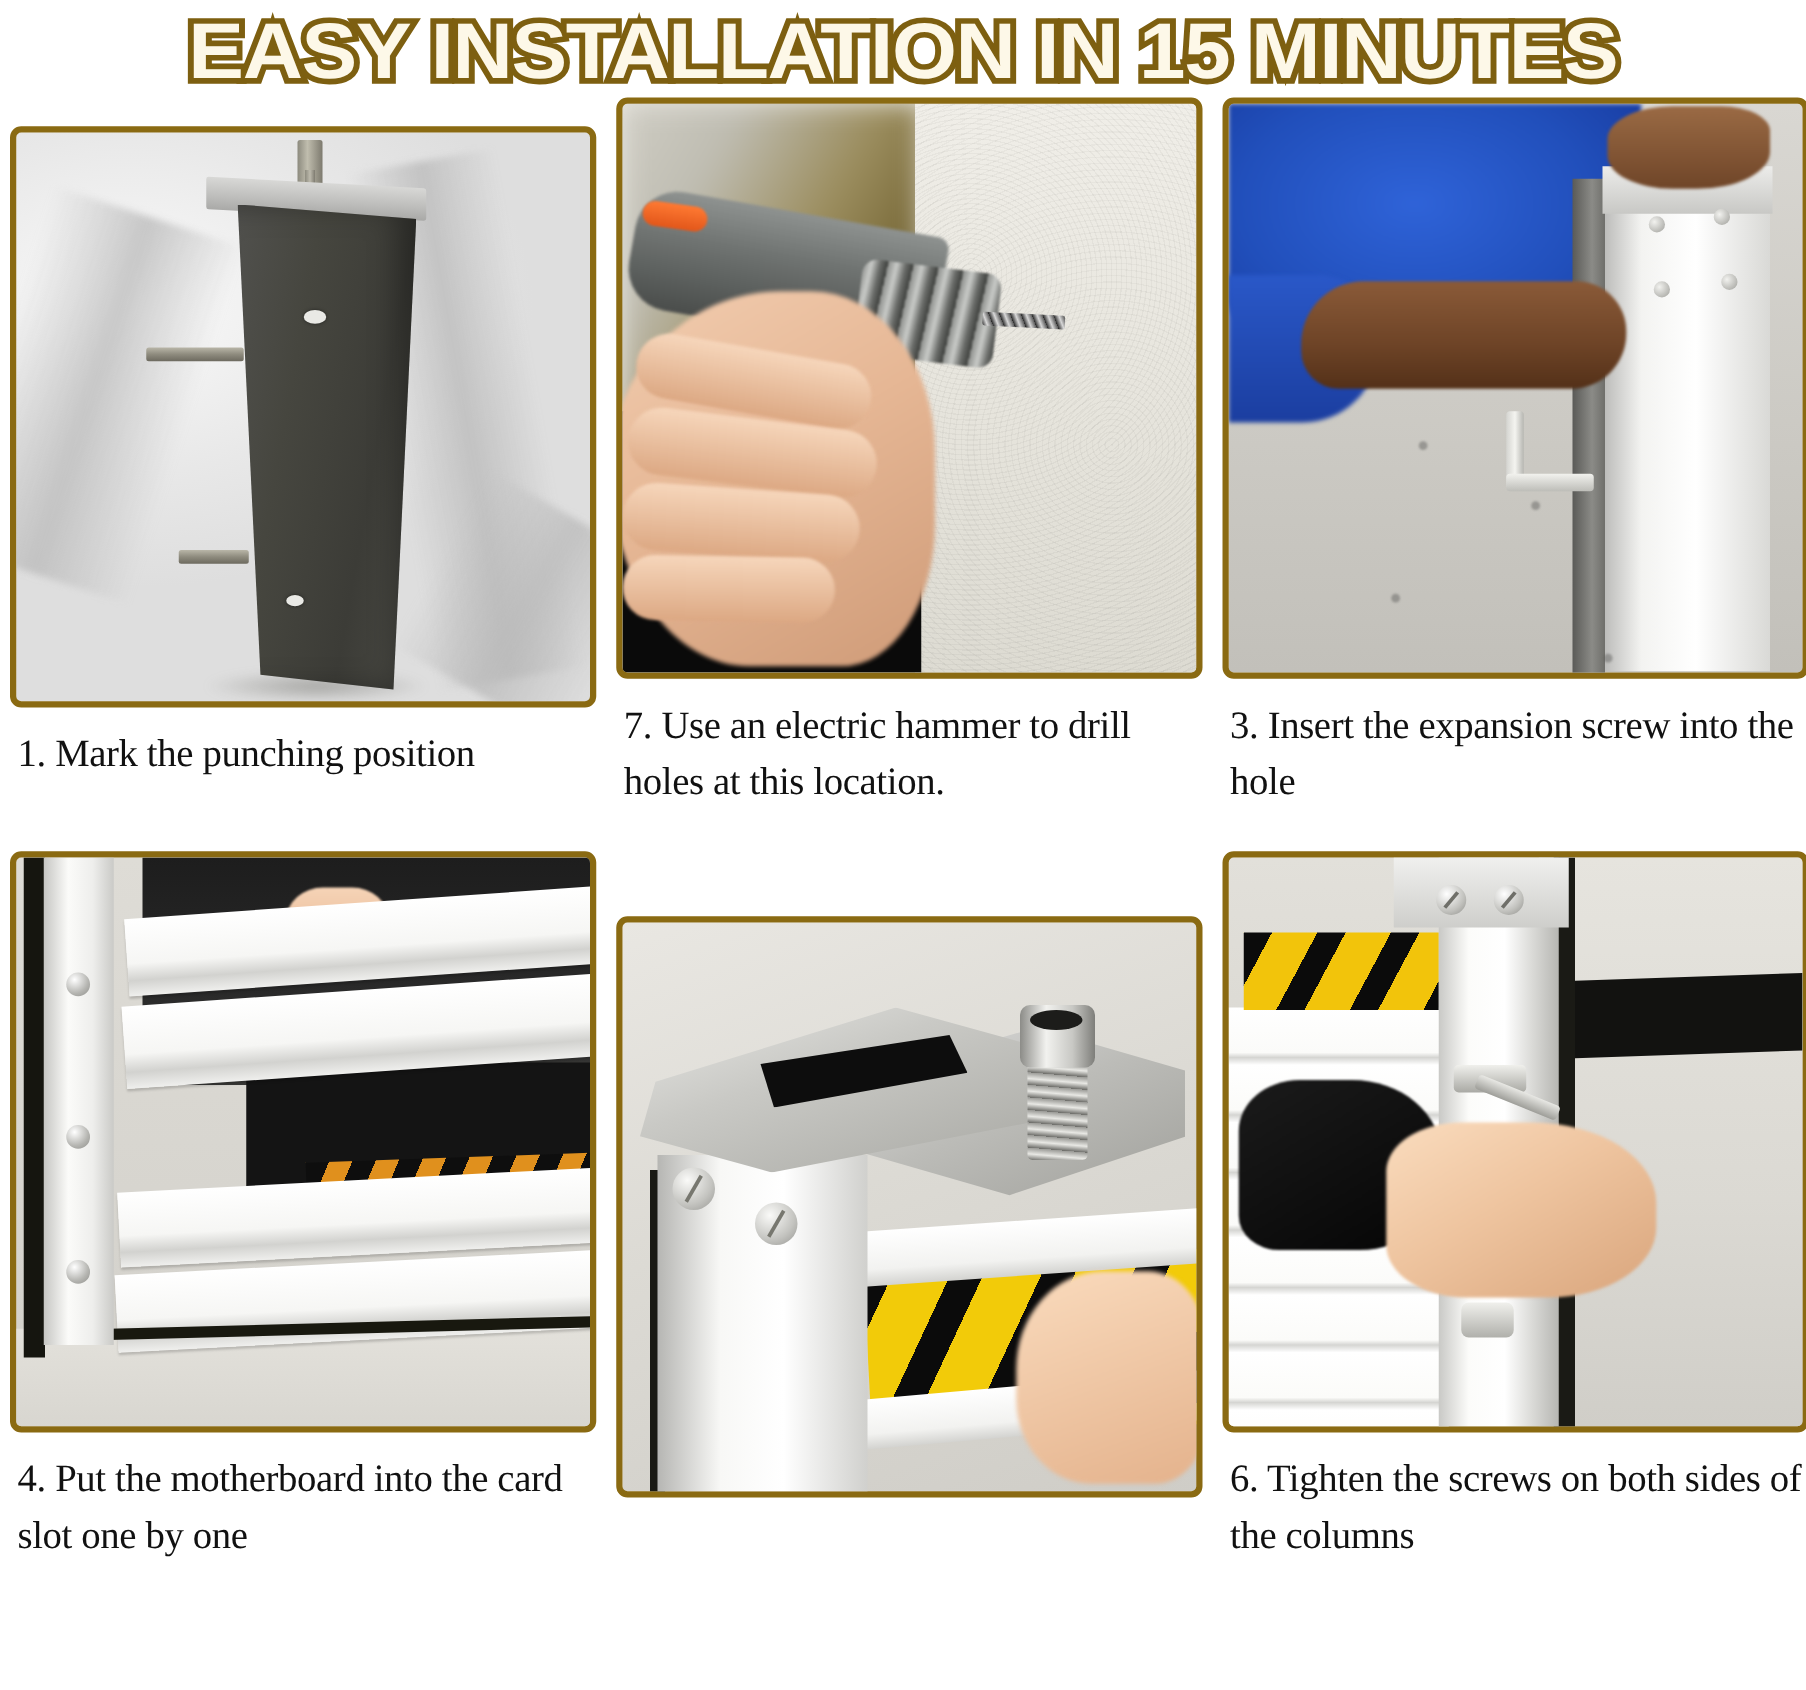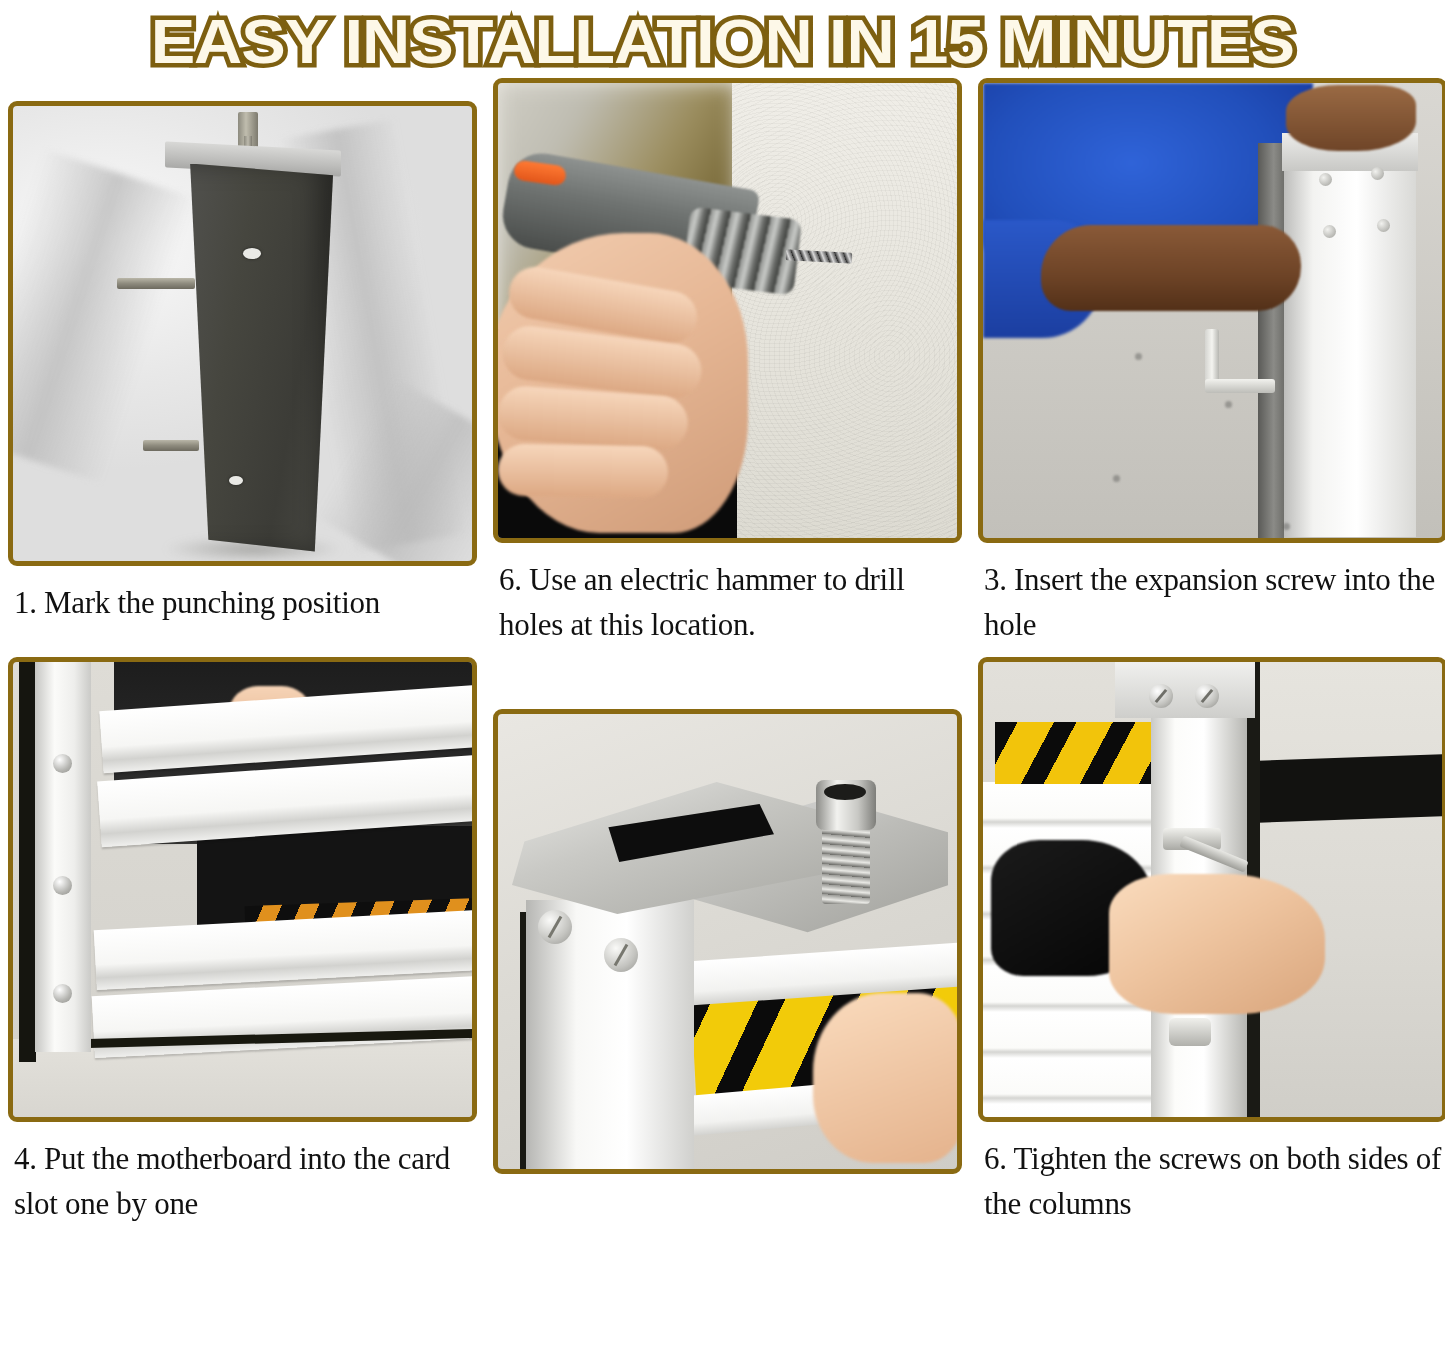--- a/index.html
+++ b/index.html
@@ -62,21 +62,21 @@
     background: #cfcfcf;
   }
   .caption {
     font-size: 31px;
     line-height: 45px;
     color: #111111;
     padding: 14px 2px 0 6px;
     font-weight: normal;
     letter-spacing: -0.3px;
   }
-  .row2 { margin-top: 10px; }
+  .row2 { margin-top: 34px; }
 
   
   .p1 { background:
       radial-gradient(ellipse 70% 50% at 20% 30%, #fafafa 0%, #e8e8e8 60%, #dedede 100%),
       linear-gradient(100deg, #f4f4f4 0%, #e9e9e9 40%, #f2f2f2 100%);
   }
   .p1 .crease {
     position: absolute;
     background: linear-gradient(90deg, rgba(190,190,190,0) 0%, rgba(185,185,185,.75) 50%, rgba(190,190,190,0) 100%);
     filter: blur(3px);
@@ -461,21 +461,21 @@
         <div class="drill-body"></div>
         <div class="drill-orange"></div>
         <div class="chuck"></div>
         <div class="bit"></div>
         <div class="hand"></div>
         <div class="finger" style="left:10px;top:196px;width:190px;height:52px;transform:rotate(10deg);"></div>
         <div class="finger" style="left:4px;top:252px;width:200px;height:54px;transform:rotate(7deg);"></div>
         <div class="finger" style="left:0px;top:308px;width:190px;height:54px;transform:rotate(4deg);"></div>
         <div class="finger" style="left:0px;top:362px;width:170px;height:52px;transform:rotate(1deg);"></div>
       </div>
-      <div class="caption">6. Use an electric hammer to drill holes at this location.</div>
+      <div class="caption">7. Use an electric hammer to drill holes at this location.</div>
     </div>
 
     <div class="cell">
       <div class="photo p3">
         <div class="blue"></div>
         <div class="blue-sleeve"></div>
         <div class="column"></div>
         <div class="column-edge"></div>
         <div class="col-cap"></div>
         <div class="screw" style="right:58px;top:84px;"></div>

